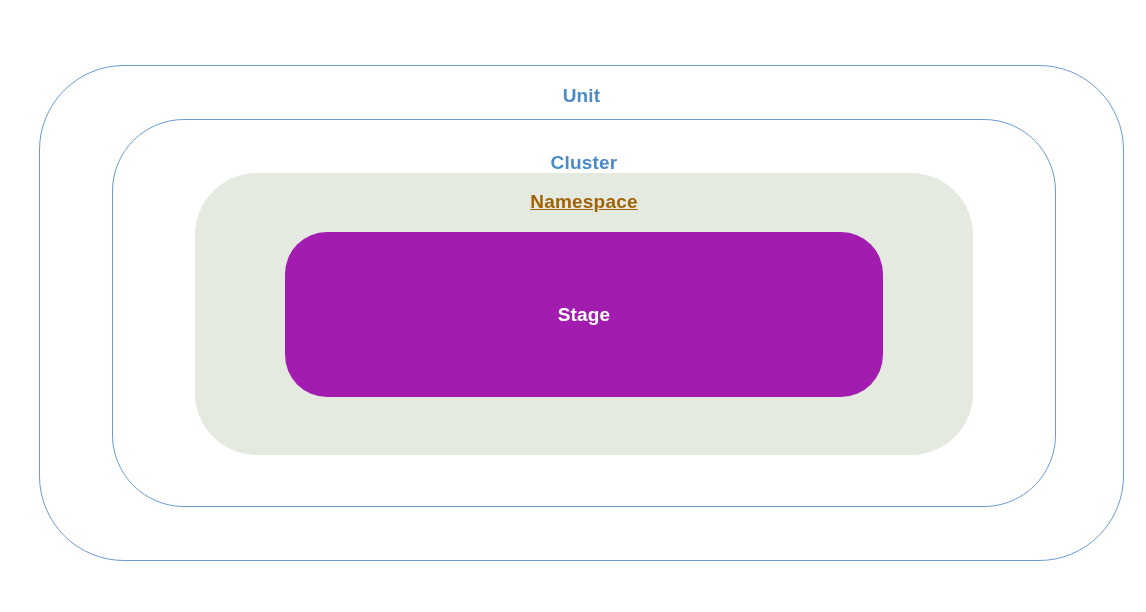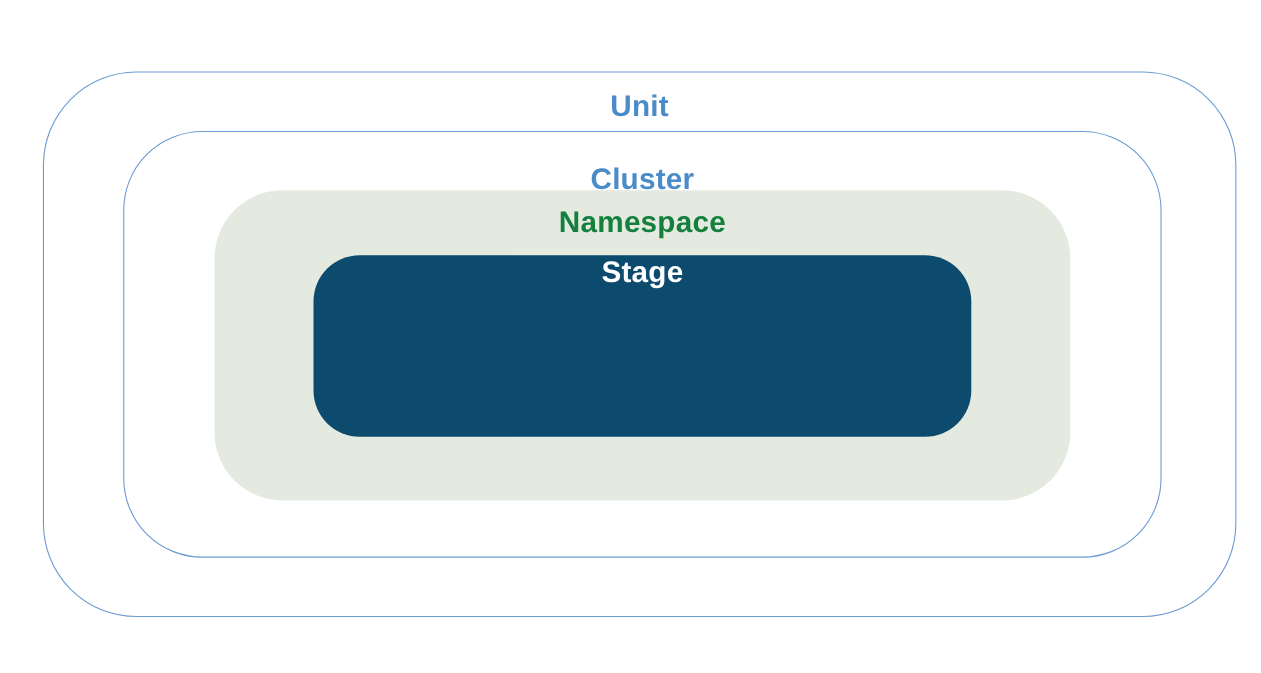--- a/index.html
+++ b/index.html
@@ -17,21 +17,21 @@
   }
   .layer {
     position: absolute;
     box-sizing: border-box;
   }
   .layer-label {
     display: block;
     width: 100%;
     text-align: center;
     font-weight: 700;
-    font-size: 27px;
+    font-size: 19px;
     line-height: 30px;
     letter-spacing: 0.2px;
   }
   
   .layer-unit {
     left: 39px;
     top: 65px;
     width: 1085px;
     height: 496px;
     border: 1px solid #6B9BD2;
@@ -58,32 +58,33 @@
   .layer-namespace {
     left: 195px;
     top: 173px;
     width: 778px;
     height: 282px;
     background: #E5EAE0;
     border-radius: 62px;
   }
   .layer-namespace > .layer-label {
     margin-top: 14px;
-    color: #15803d;
+    color: #a16207;
+    text-decoration: underline;
   }
   
   .layer-stage {
     left: 285px;
     top: 232px;
     width: 598px;
     height: 165px;
-    background: #0c4a6e;
+    background: #a21caf;
     border-radius: 42px;
     display: flex;
-    align-items: flex-start;
+    align-items: center;
     justify-content: center;
   }
   .layer-stage > .layer-label {
     margin-top: 0;
     color: #FFFFFF;
   }
 </style>
 </head>
 <body>
 

